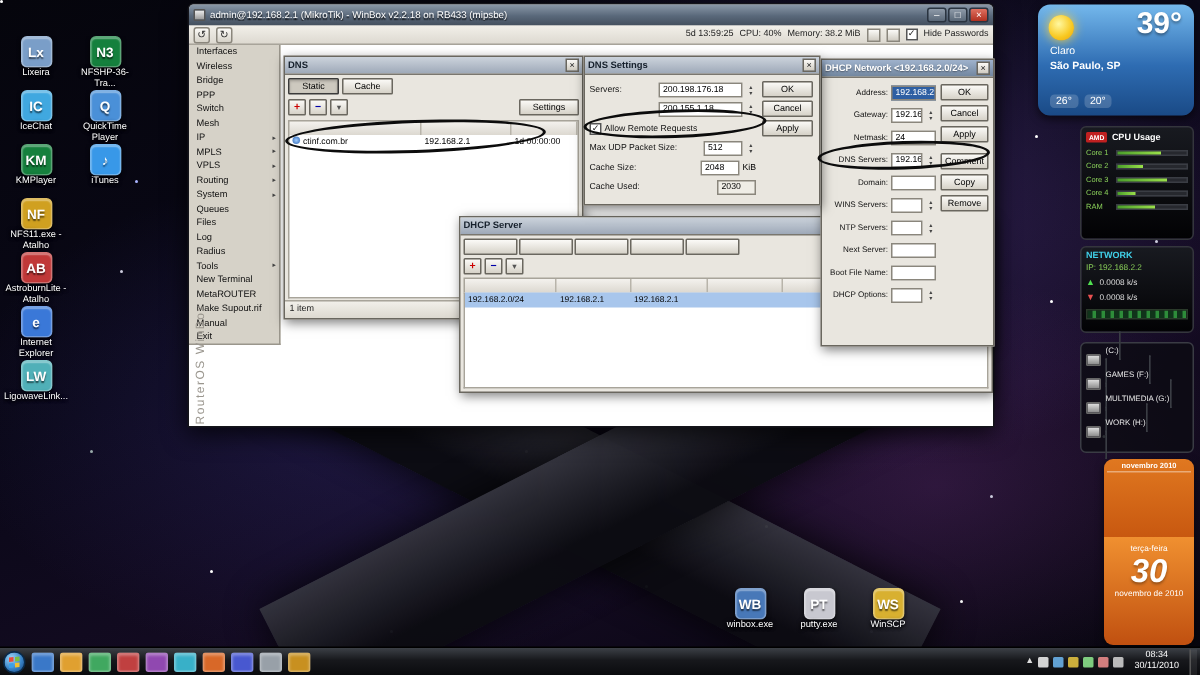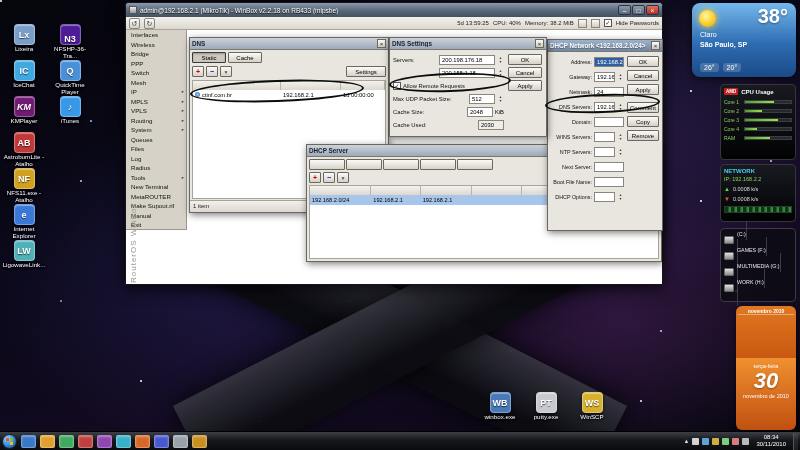--- a/index.html
+++ b/index.html
@@ -234,53 +234,53 @@
       </div>
     <div class="lbl">Lixeira</div>
   </div>
     <div class="dicon">
     <div class="ic" style="background: rgb(64, 168, 224);">
         <span>IC</span>
       </div>
     <div class="lbl">IceChat</div>
   </div>
     <div class="dicon">
-    <div class="ic" style="background: #701a75; font-style: italic;">
+    <div class="ic" style="background: #15803d;">
         <span>KM</span>
       </div>
     <div class="lbl">KMPlayer</div>
+  </div>
+    <div class="dicon">
+    <div class="ic" style="background: rgb(208, 160, 32);">
+        <span>NF</span>
+      </div>
+    <div class="lbl">NFS11.exe - Atalho</div>
   </div>
     <div class="dicon">
     <div class="ic" style="background: rgb(192, 56, 56);">
         <span>AB</span>
       </div>
     <div class="lbl">AstroburnLite - Atalho</div>
   </div>
     <div class="dicon">
-    <div class="ic" style="background: rgb(208, 160, 32);">
-        <span>NF</span>
-      </div>
-    <div class="lbl">NFS11.exe - Atalho</div>
-  </div>
-    <div class="dicon">
     <div class="ic" style="background: rgb(58, 120, 216);">
         <span>e</span>
       </div>
     <div class="lbl">Internet Explorer</div>
   </div>
     <div class="dicon">
     <div class="ic" style="background: rgb(80, 176, 184);">
         <span>LW</span>
       </div>
     <div class="lbl">LigowaveLink...</div>
   </div>
   </div>
 <div class="icon-col" id="col2">
     <div class="dicon">
-    <div class="ic" style="background: #4c1d95; align-items: flex-end;">
+    <div class="ic" style="background: #15803d;">
         <span>N3</span>
       </div>
     <div class="lbl">NFSHP-36-Tra...</div>
   </div>
     <div class="dicon">
     <div class="ic" style="background: rgb(74, 144, 216);">
         <span>Q</span>
       </div>
     <div class="lbl">QuickTime Player</div>
   </div>
@@ -307,21 +307,21 @@
     <div class="dicon">
     <div class="ic" style="background: rgb(216, 176, 48);">
         <span>WS</span>
       </div>
     <div class="lbl">WinSCP</div>
   </div>
   </div>
 
 <div class="gadget" id="gadget-weather">
   <div class="sun"></div>
-  <div class="wtemp">38°</div>
+  <div class="wtemp">39°</div>
   <div class="wcond">Claro</div>
   <div class="wloc">São Paulo, SP</div>
   <div class="whl">
     <span>26°</span>
     <span>20°</span>
   </div>
 </div>
 
 <div class="gadget blackgad" id="gadget-cpu">
   <div class="cpuhead">

